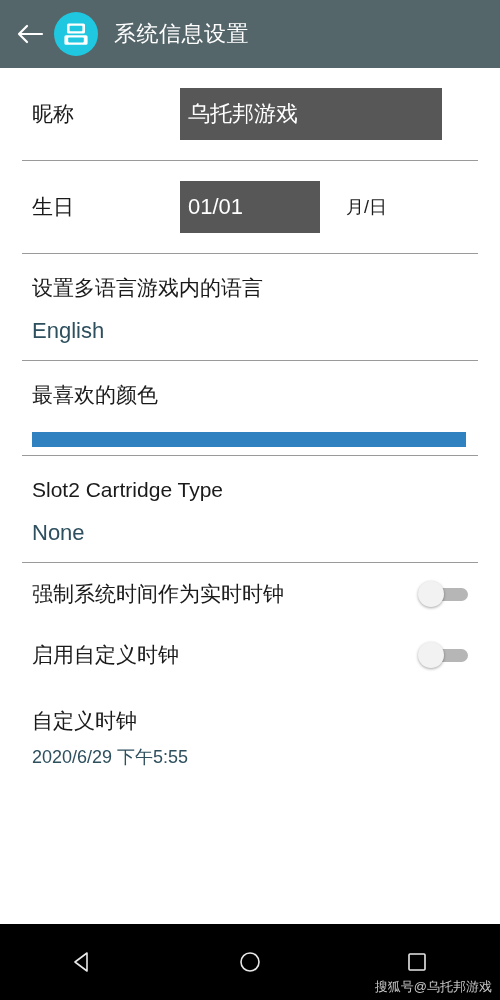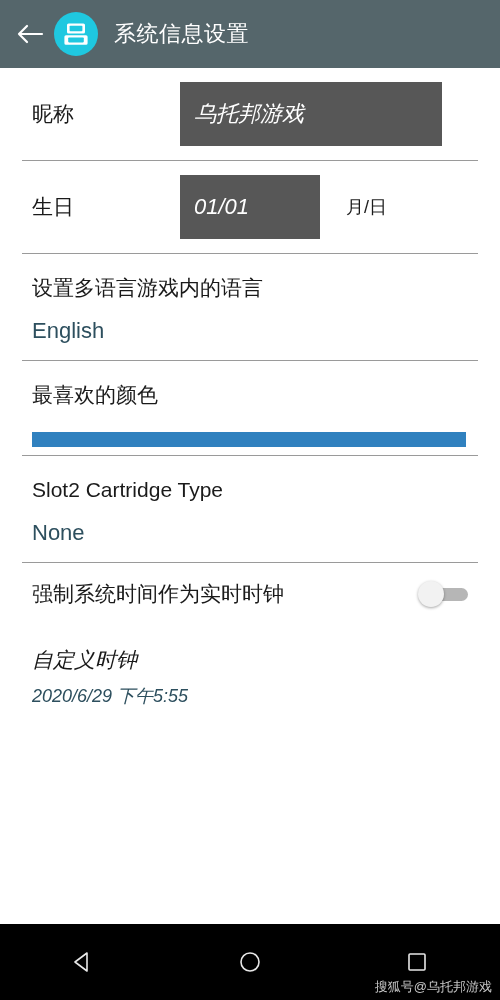--- a/index.html
+++ b/index.html
@@ -83,24 +83,23 @@
     font-size: 21px;
     color: #1a1a1a;
     width: 140px;
     flex: 0 0 auto;
   }
   .input-box {
     background: #575757;
     color: #ffffff;
     display: flex;
     align-items: center;
-    padding: 0 14px;
+    padding: 0 8px;
     font-size: 22px;
-    height: 64px;
-    font-style: italic;
+    height: 52px;
   }
   .input-nickname { width: 262px; }
   .input-birthday { width: 140px; }
   .field-suffix {
     font-size: 18px;
     color: #1a1a1a;
     margin-left: 18px;
   }
 
   
@@ -163,21 +162,20 @@
     top: 1px;
     width: 26px;
     height: 26px;
     border-radius: 50%;
     background: #f2f2f2;
     box-shadow: 0 1px 3px rgba(0,0,0,0.35);
   }
 
   .clock-setting {
     padding: 22px 32px 0 32px;
-    font-style: italic;
   }
   .clock-title {
     font-size: 21px;
     color: #1a1a1a;
   }
   .clock-value {
     font-size: 18px;
     color: #2d4f5e;
     margin-top: 10px;
   }
@@ -277,20 +275,27 @@
     <div class="divider"></div>
 
     <div class="toggle-row">
       <div class="toggle-label">强制系统时间作为实时时钟</div>
       <div class="switch">
         <div class="track"></div>
         <div class="thumb"></div>
       </div>
     </div>
 
+    <div class="toggle-row">
+      <div class="toggle-label">启用自定义时钟</div>
+      <div class="switch">
+        <div class="track"></div>
+        <div class="thumb"></div>
+      </div>
+    </div>
 
     <div class="clock-setting">
       <div class="clock-title">自定义时钟</div>
       <div class="clock-value">2020/6/29  下午5:55</div>
     </div>
 
   </div>
 
   <div class="navbar">
     <div class="nav-btn">

